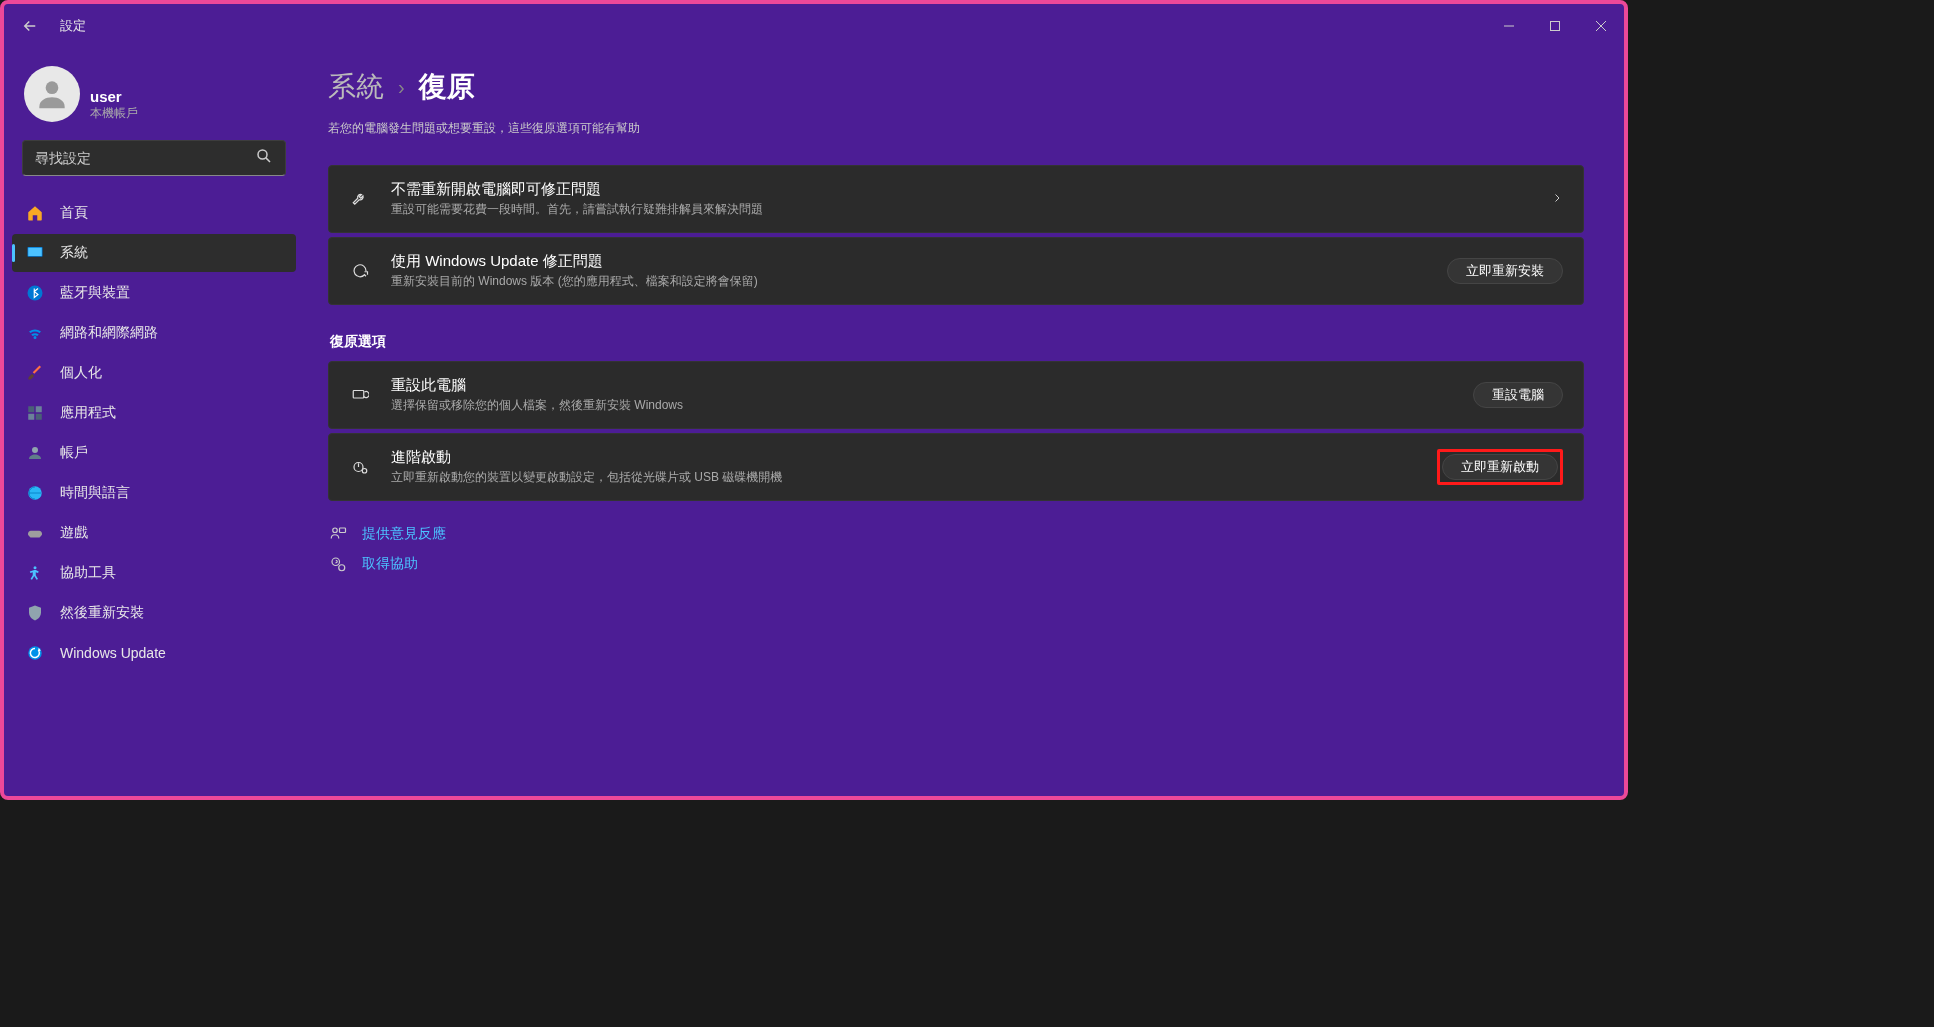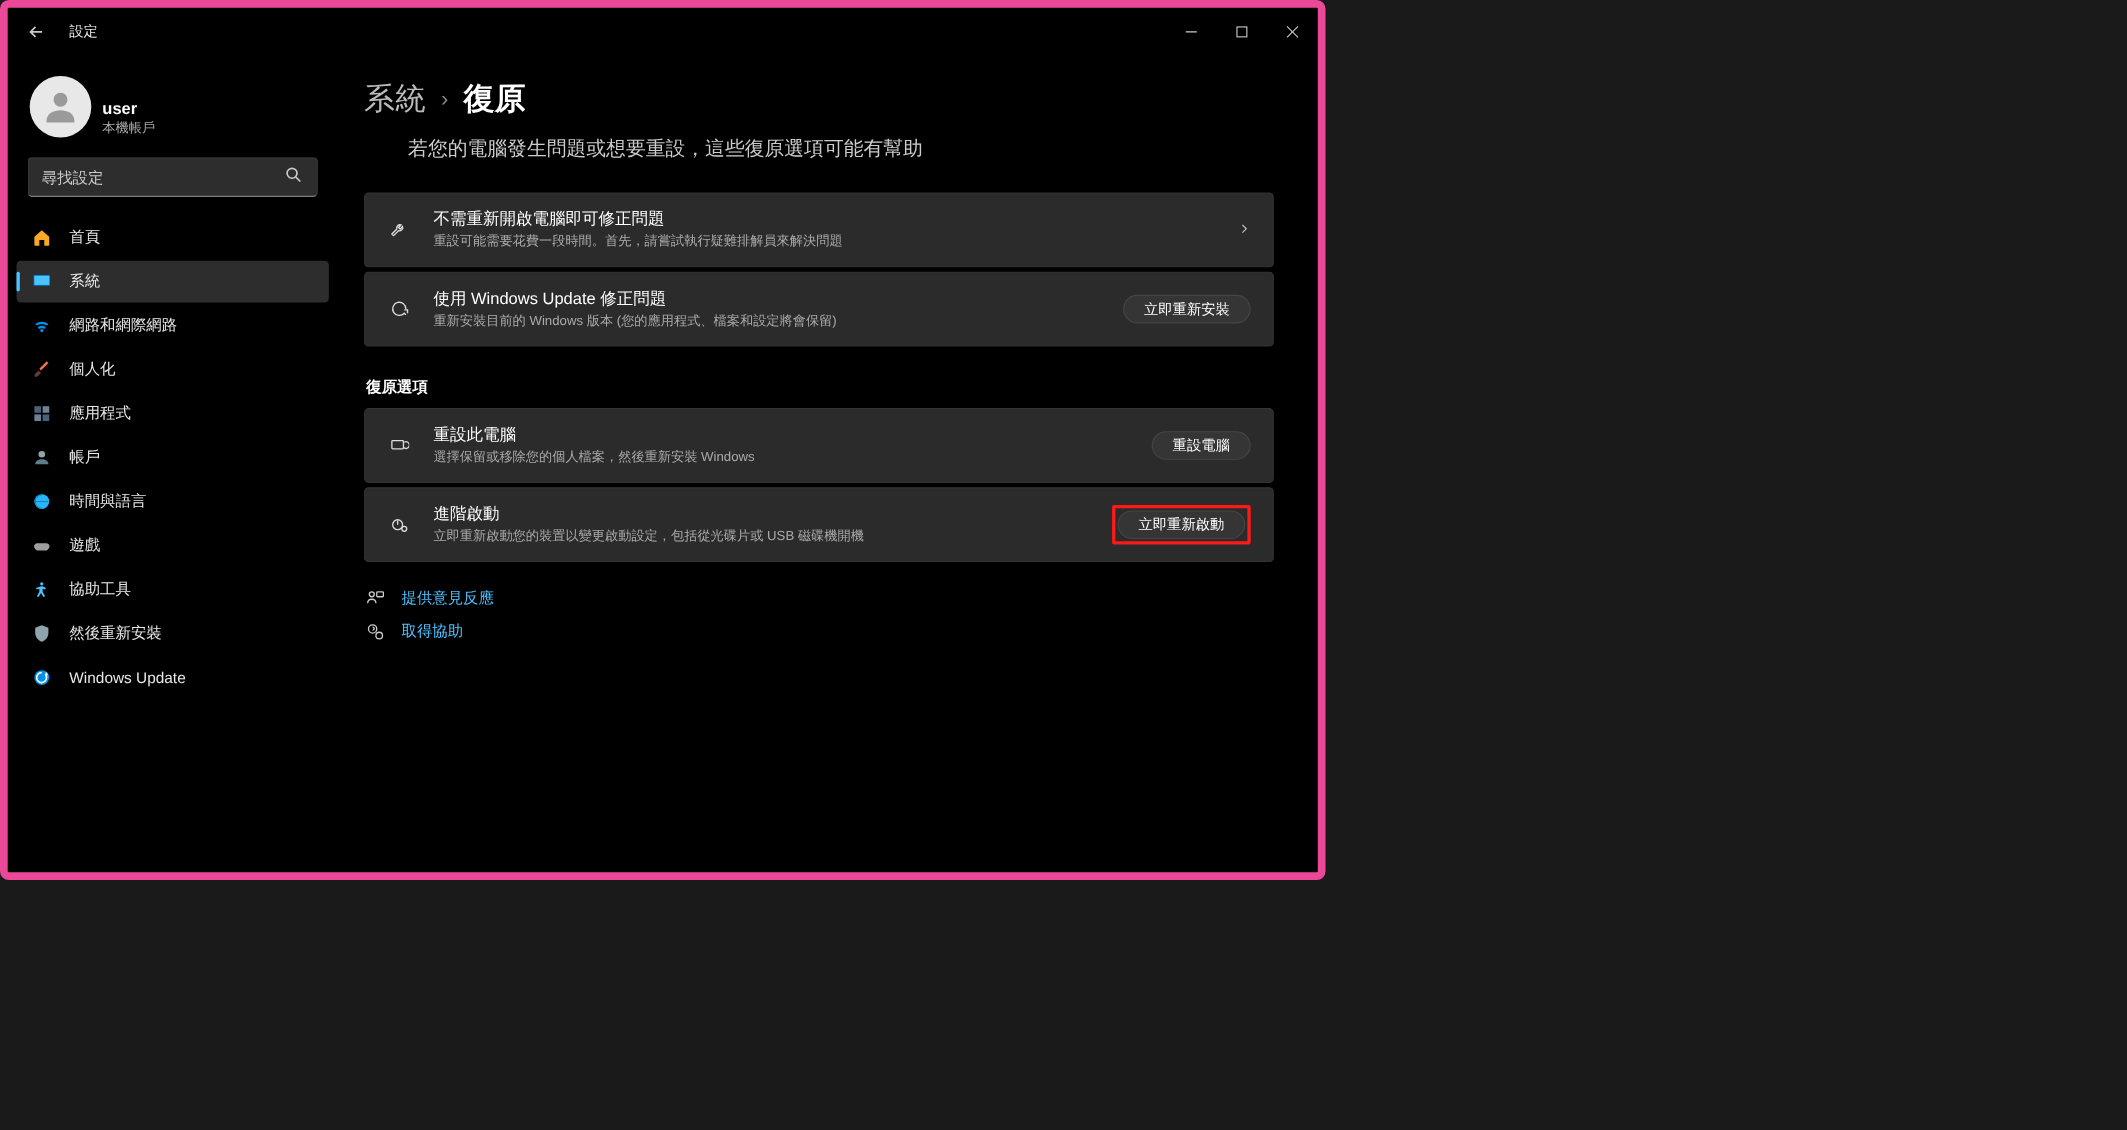--- a/index.html
+++ b/index.html
@@ -1,21 +1,21 @@
 <!DOCTYPE html>
 <html><head>
 <meta charset="utf-8">
 <style>
 * { margin: 0; padding: 0; box-sizing: border-box; font-family: "Segoe UI", "Microsoft JhengHei", sans-serif; }
 body { background: #1a1a1a; color: #fff; width: 1934px; height: 1027px; overflow: hidden; }
 
 .window {
-  width: 1205px; height: 800px; margin: 0;
-  background: #000000;
-  border: 7px solid #ec4899;
+  width: 1628px; height: 800px; margin: 0;
+  background: #4c1d95;
+  border: 4px solid #ec4899;
   border-radius: 8px;
   position: relative;
   display: flex; flex-direction: column;
 }
 
 
 .titlebar {
   height: 44px; display: flex; align-items: center; justify-content: space-between;
   padding: 0 0 0 16px;
 }
@@ -59,21 +59,21 @@
   background: #4cc2ff; border-radius: 2px;
 }
 .nav-icon { width: 18px; height: 18px; display: flex; align-items: center; justify-content: center; font-size: 16px; }
 
 
 .main { flex: 1; padding: 20px 40px 20px 24px; overflow-y: auto; }
 .breadcrumb { display: flex; align-items: center; gap: 14px; margin-bottom: 14px; }
 .bc-parent { font-size: 28px; color: #bbb; }
 .bc-sep { font-size: 20px; color: #888; }
 .bc-current { font-size: 28px; font-weight: 600; }
-.page-subtitle { font-size: 18px; color: #ccc; margin-bottom: 28px; margin-left: 40px; }
+.page-subtitle { font-size: 12px; color: #ccc; margin-bottom: 28px; }
 
 .card {
   background: #2b2b2b; border: 1px solid #333; border-radius: 4px;
   padding: 14px 20px; margin-bottom: 4px;
   display: flex; align-items: center; gap: 20px;
 }
 .card-icon { width: 22px; display: flex; align-items: center; justify-content: center; color: #ddd; flex-shrink: 0; }
 .card-text { flex: 1; }
 .card-title { font-size: 15px; }
 .card-desc { font-size: 12px; color: #aaa; margin-top: 2px; }
@@ -171,20 +171,29 @@
               <svg class="ic" viewBox="0 0 24 24">
                 <rect x="2" y="4" width="20" height="13" rx="1" fill="#0078d4"></rect>
                 <rect x="3" y="5" width="18" height="11" fill="#4cc2ff"></rect>
               </svg>
             </span>
           <span>系統</span>
         </div>
         <div class="nav-item">
           <span class="nav-icon">
               <svg class="ic" viewBox="0 0 24 24">
+                <circle cx="12" cy="12" r="10" fill="#0078d4"></circle>
+                <path d="M11 6v12l5-4-5-4 5-4-5 4" stroke="#fff" stroke-width="1.5" fill="none"></path>
+              </svg>
+            </span>
+          <span>藍牙與裝置</span>
+        </div>
+        <div class="nav-item">
+          <span class="nav-icon">
+              <svg class="ic" viewBox="0 0 24 24">
                 <path fill="#0091ea" d="M12 20a2 2 0 100-4 2 2 0 000 4zm-5-6a9 9 0 0110 0l-2 2a6 6 0 00-6 0zm-3-4a14 14 0 0116 0l-2 2a11 11 0 00-12 0z"></path>
               </svg>
             </span>
           <span>網路和網際網路</span>
         </div>
         <div class="nav-item">
           <span class="nav-icon">
               <svg class="ic" viewBox="0 0 24 24">
                 <path fill="#ff7043" d="M20 4l-9 9-2-2 9-9z"></path>
                 <path fill="#5d4037" d="M8 13l3 3-4 4c-1 1-4 1-4 0s1-3 1-3z"></path>

